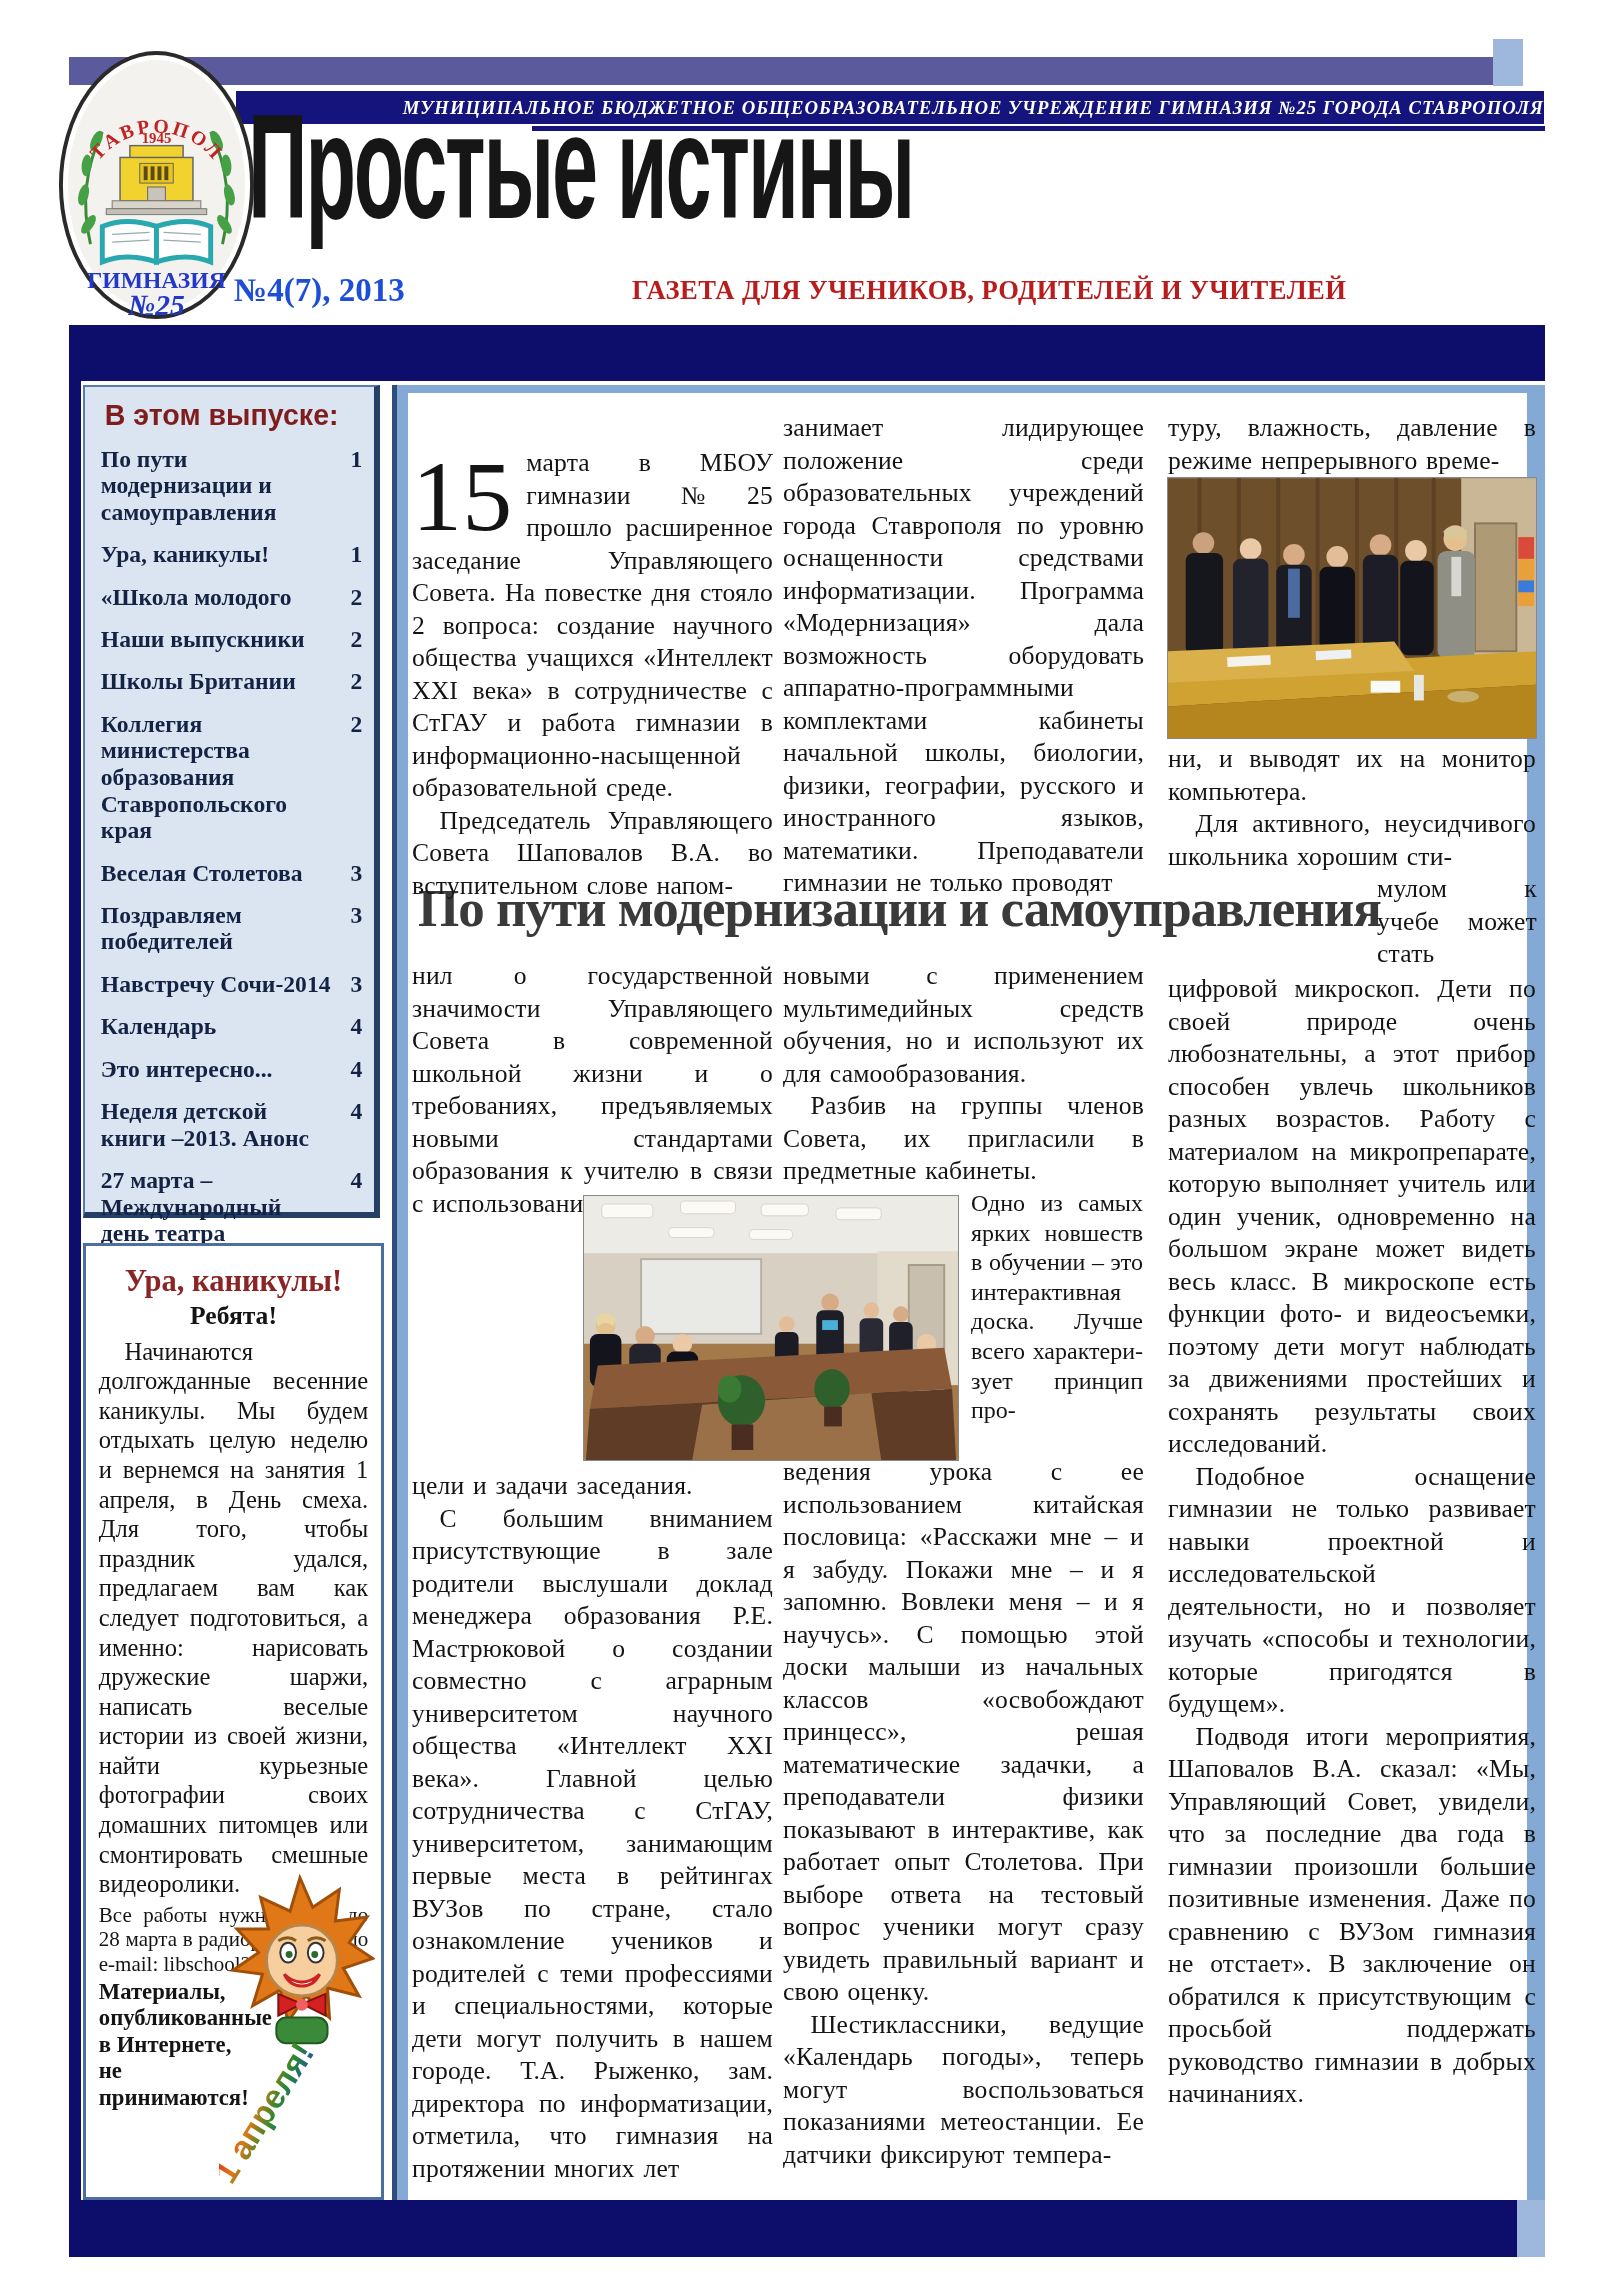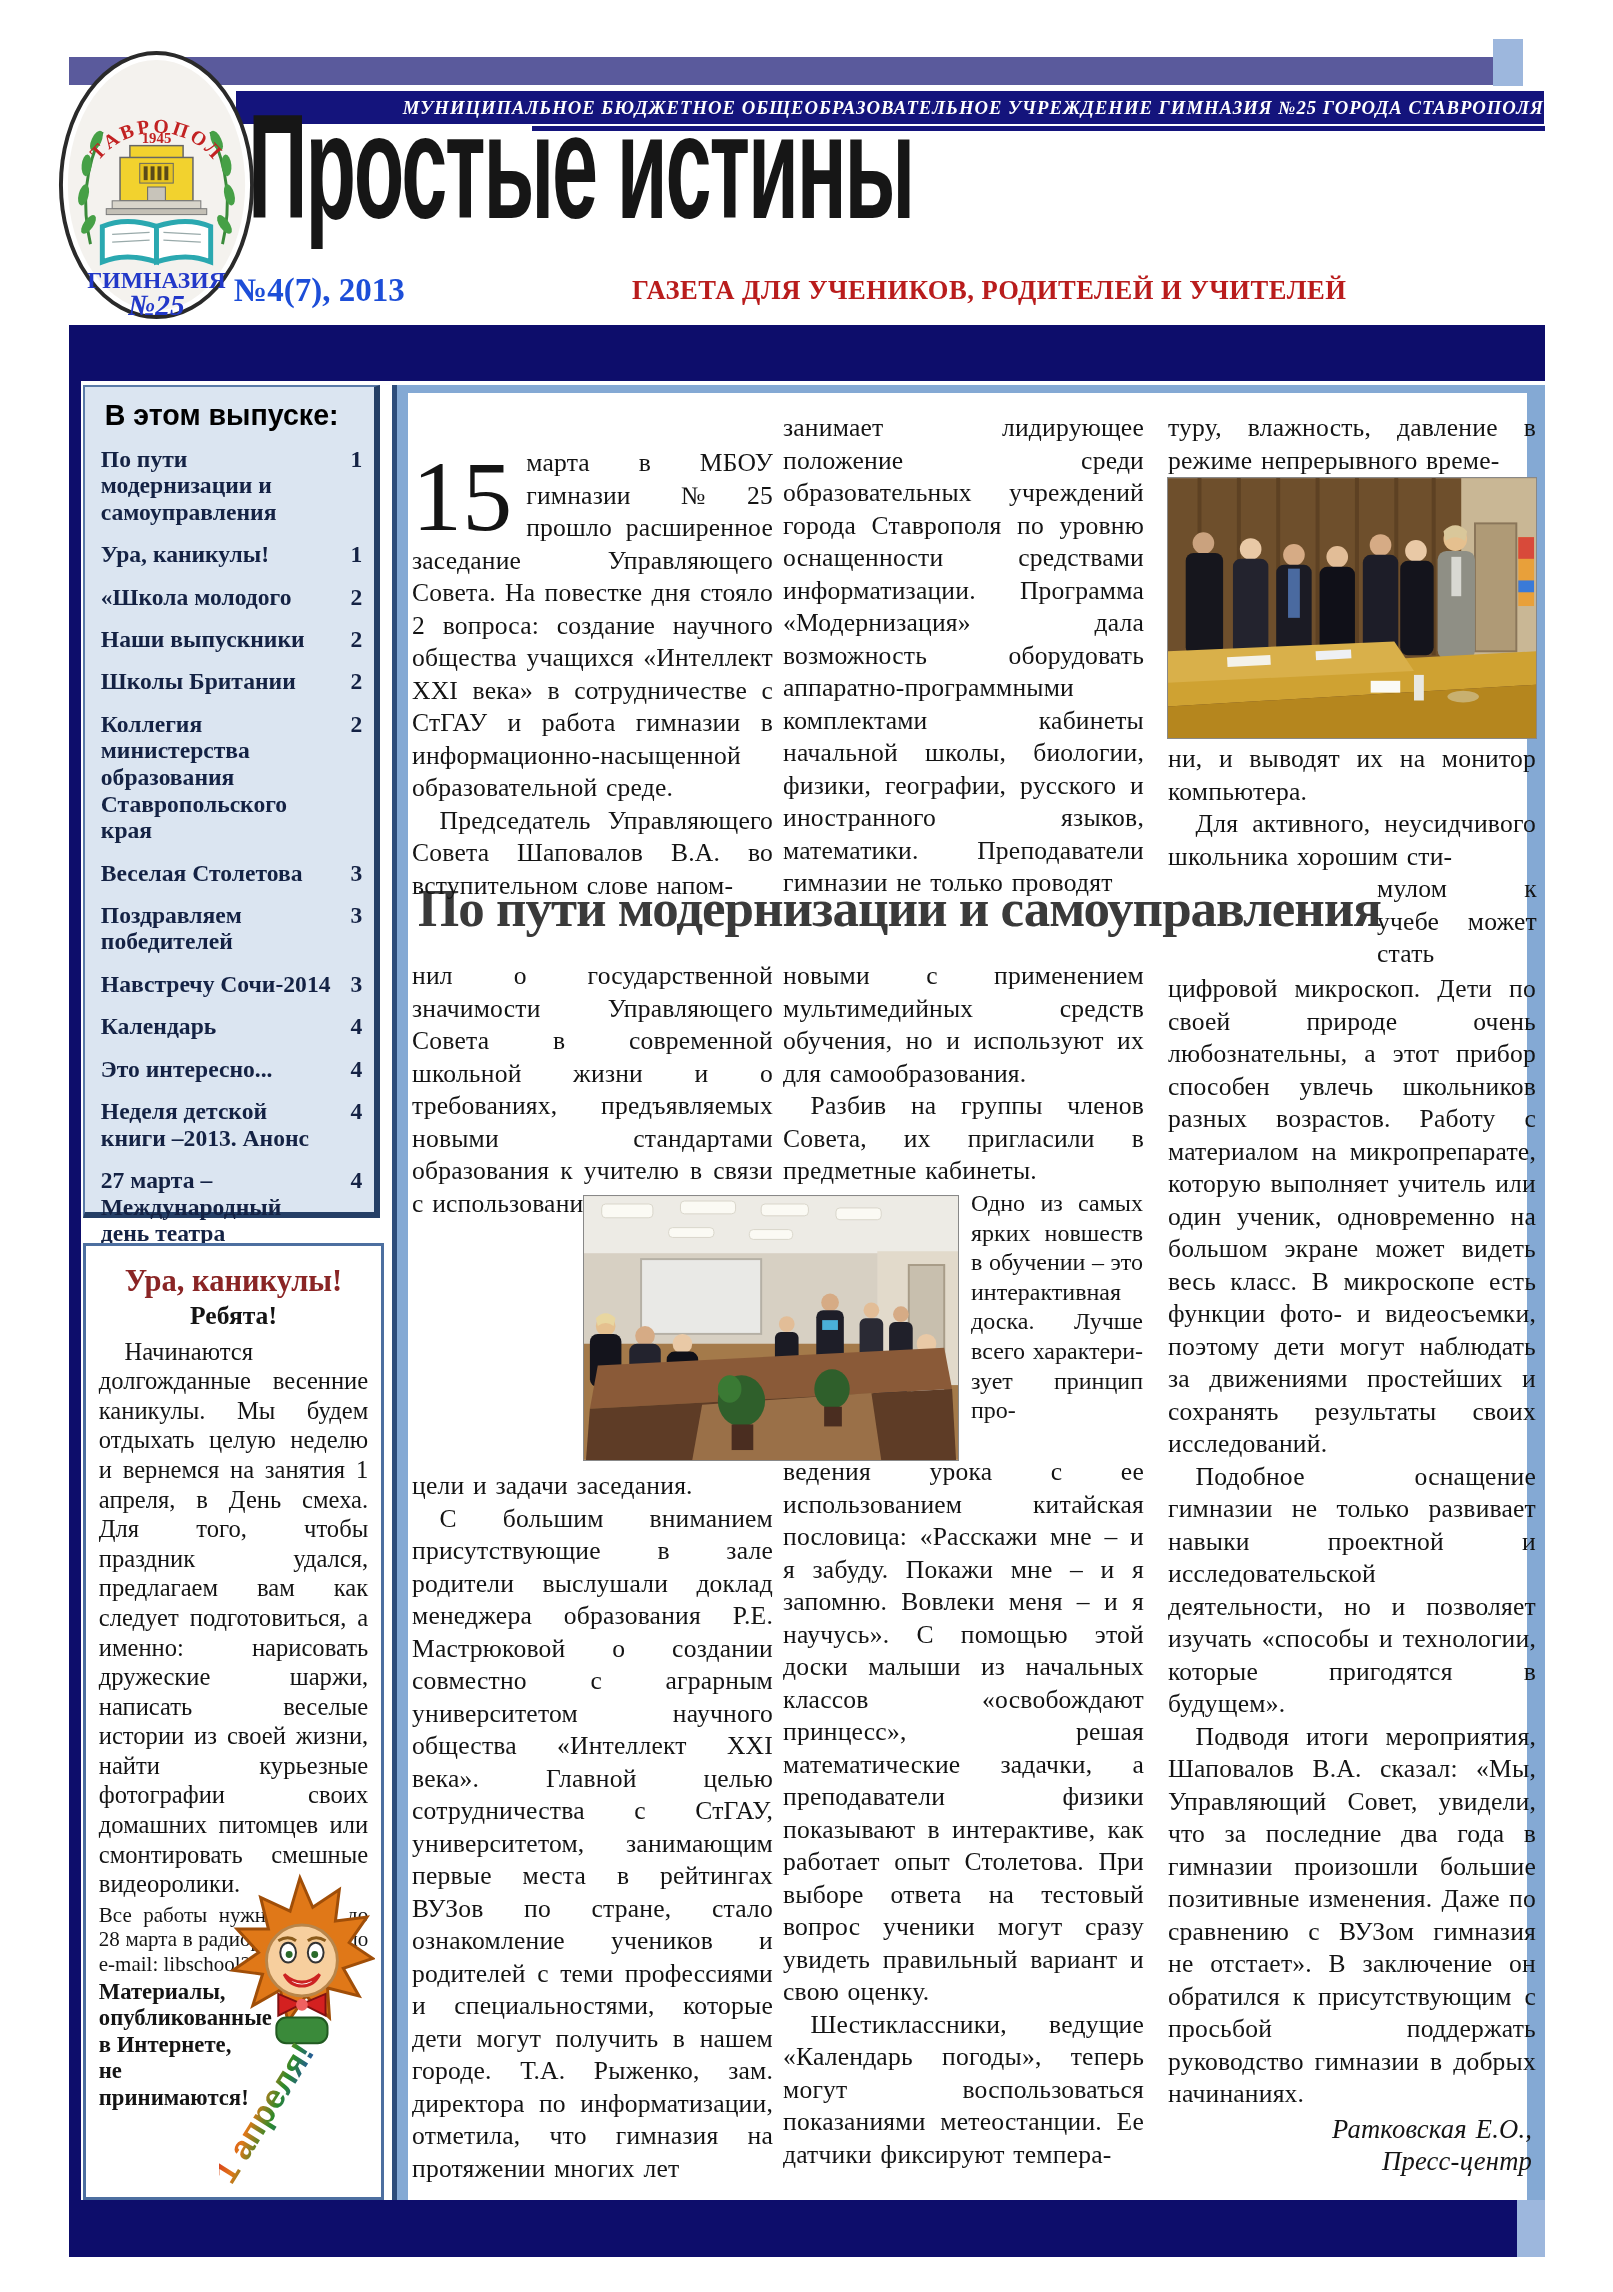--- a/index.html
+++ b/index.html
@@ -25,21 +25,21 @@
   .divider-dark{left:392px;top:385px;width:4.9px;height:1815px;background:#2e4d7b;}
   .divider-steel{left:397px;top:385px;width:10.8px;height:1815px;background:#84a9d4;}
   .botbar{left:69px;top:2200px;width:1476px;height:57px;background:#0d0d6b;}
   .botsq{left:1517px;top:2200px;width:27.6px;height:57px;background:#9db7dd;}
   .logo{left:57px;top:47px;width:199px;height:282px;z-index:5;}
 
   
   .tocbox{left:83px;top:385px;width:297px;height:833px;background:#dbe5f1;box-sizing:border-box;
           border:2px solid #5b7ba8;border-right:6.9px solid #253f66;border-bottom:6.9px solid #253f66;
           padding:11.8px 11.8px 7.9px 15.8px;}
-  .toc-title{font-family:"Liberation Sans",sans-serif;font-weight:bold;font-size:28.6px;color:#000000;margin:0 0 13.8px 3.9px;}
+  .toc-title{font-family:"Liberation Sans",sans-serif;font-weight:bold;font-size:28.6px;color:#7f1d1d;margin:0 0 13.8px 3.9px;}
   .toc-item{display:flex;justify-content:space-between;gap:5.9px;margin-bottom:15.8px;
             font-weight:bold;font-size:23.6px;line-height:26.6px;color:#142244;}
   .toc-item .lbl{flex:1;}
   .toc-item .pg{width:25.6px;text-align:right;flex:none;}
 
   .urabox{left:83px;top:1243px;width:301px;height:957px;background:#ffffff;box-sizing:border-box;
           border:3px solid #4d6fa0;padding:13.8px 12.8px 9.9px 12.8px;}
   .ura-title{color:#8a2525;font-weight:bold;font-size:30.5px;text-align:center;margin:3.9px 0 2px;}
   .ura-greet{font-weight:bold;font-size:25.6px;text-align:center;margin:0 0 5.9px;}
   .ura-body{font-size:24.6px;line-height:29.6px;text-align:justify;text-indent:25.6px;}
@@ -326,24 +326,20 @@
 
   <div class="abs btxt c3" style="top:743px;">
     <div>ни, и выводят их на монитор компьютера.</div>
     <div class="ind">Для активного, неусидчивого школьника хорошим сти-</div>
   </div>
   <div class="abs btxt" style="left:1377px;top:873px;width:160px;">мулом к учебе может стать</div>
   <div class="abs btxt c3" style="top:973px;">
     <div>цифровой микроскоп. Дети по своей природе очень любознательны, а этот прибор способен увлечь школьников разных возрастов. Работу с материалом на микропрепарате, которую выполняет учитель или один ученик, одновременно на большом экране может видеть весь класс. В микроскопе есть функции фото- и видеосъемки, поэтому дети могут наблюдать за движениями простейших и сохранять результаты своих исследований.</div>
     <div class="ind">Подобное оснащение гимназии не только развивает навыки проектной и исследовательской деятельности, но и позволяет изучать «способы и технологии, которые пригодятся в будущем».</div>
     <div class="ind">Подводя итоги мероприятия, Шаповалов В.А. сказал: «Мы, Управляющий Совет, увидели, что за последние два года в гимназии произошли большие позитивные изменения. Даже по сравнению с ВУЗом гимназия не отстает». В заключение он обратился к присутствующим с просьбой поддержать руководство гимназии в добрых начинаниях.</div>
-    <div class="sig">
-      <div>Ратковская Е.О.,</div>
-      <div>Пресс-центр</div>
-    </div>
   </div>
 
   <div class="abs photo" style="left:583px;top:1195px;width:374px;height:264px;">
     <svg width="374" height="264" viewBox="0 0 380 268">
       <rect width="380" height="268" fill="#a47a4a"></rect>
       <rect width="380" height="150" fill="#d7d0c3"></rect>
       <rect width="380" height="58" fill="#edebe5"></rect>
       <g fill="#fbfaf4" stroke="#d8d5ca">
         <rect x="18" y="8" width="52" height="14" rx="4"></rect>
           <rect x="98" y="5" width="56" height="13" rx="4"></rect>

